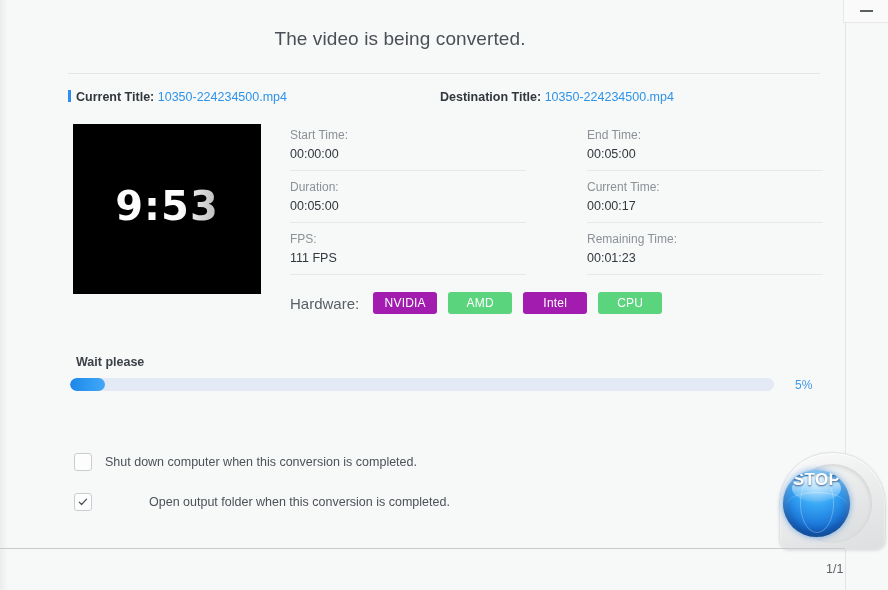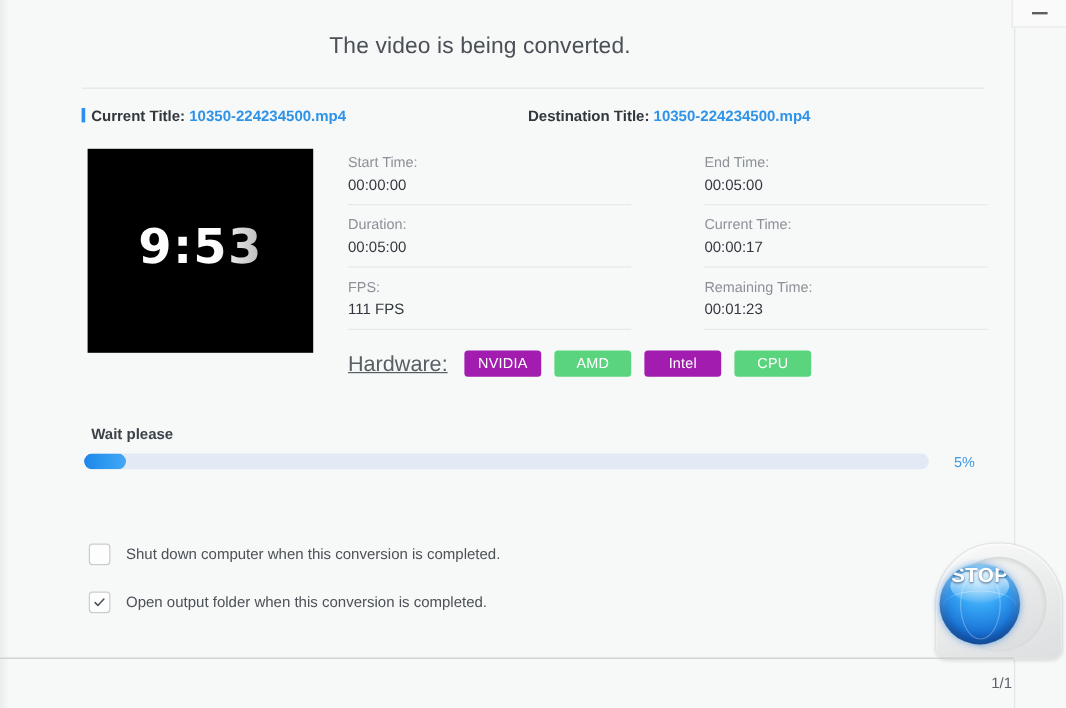--- a/index.html
+++ b/index.html
@@ -108,21 +108,21 @@
   }
   .dest-title-block {
     position: absolute;
     left: 372px;
     top: 0;
     white-space: nowrap;
   }
   .label-strong { color: #31373d; }
   .value-link {
     color: #2f93e8;
-    font-weight: bold;
+    font-weight: normal;
   }
 
   
   .preview {
     position: absolute;
     left: 73px;
     top: 124px;
     width: 188px;
     height: 170px;
     background: #000;
@@ -169,24 +169,23 @@
 
   
   .hardware-row {
     position: absolute;
     left: 290px;
     top: 292px;
     display: flex;
     align-items: center;
   }
   .hardware-label {
-    font-size: 18px;
+    font-size: 15px;
     color: #575e64;
     margin-right: 14px;
-    text-decoration: underline;
   }
   .hw-badge {
     display: inline-block;
     min-width: 46px;
     text-align: center;
     padding: 4px 9px;
     border-radius: 3px;
     font-size: 12px;
     color: #ffffff;
     margin-right: 11px;
@@ -232,21 +231,21 @@
 
   
   .check-row {
     position: absolute;
     left: 74px;
     display: flex;
     align-items: center;
     cursor: pointer;
   }
   .check-row.r1 { top: 453px; }
-  .check-row.r2 { top: 493px; }
+  .check-row.r2 { top: 493px; gap: 44px; }
   .checkbox {
     width: 16px;
     height: 16px;
     border: 1px solid #c9cdd1;
     border-radius: 3px;
     background: #fdfdfd;
     display: flex;
     align-items: center;
     justify-content: center;
     margin-right: 13px;

